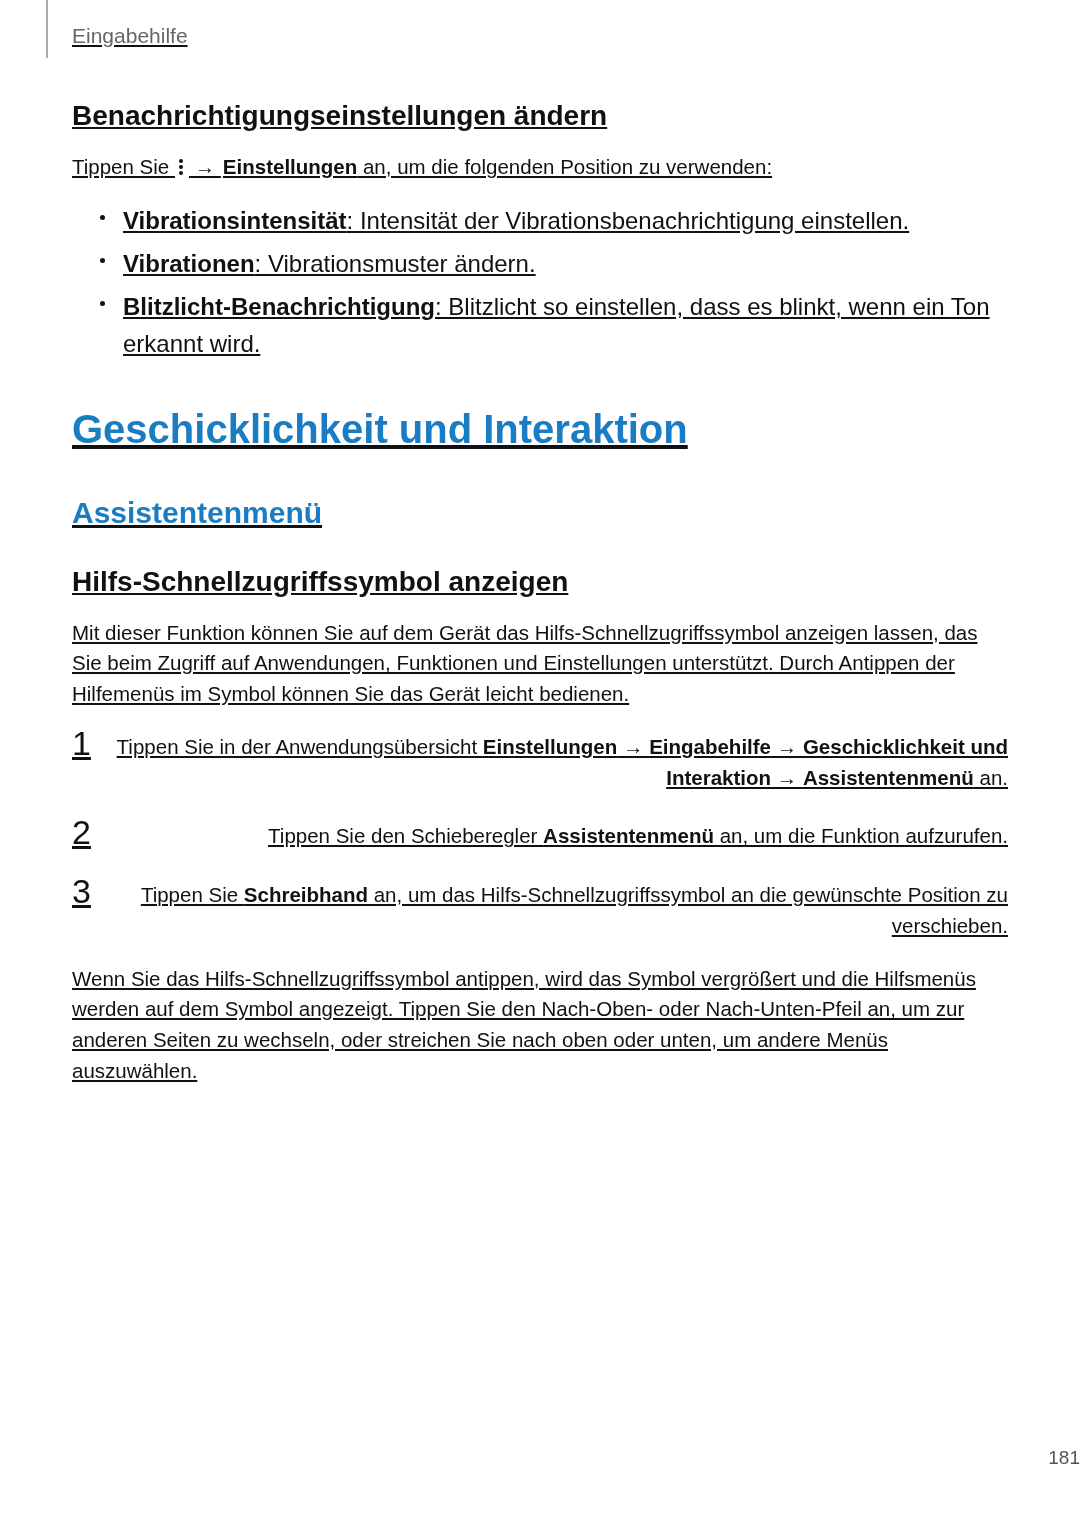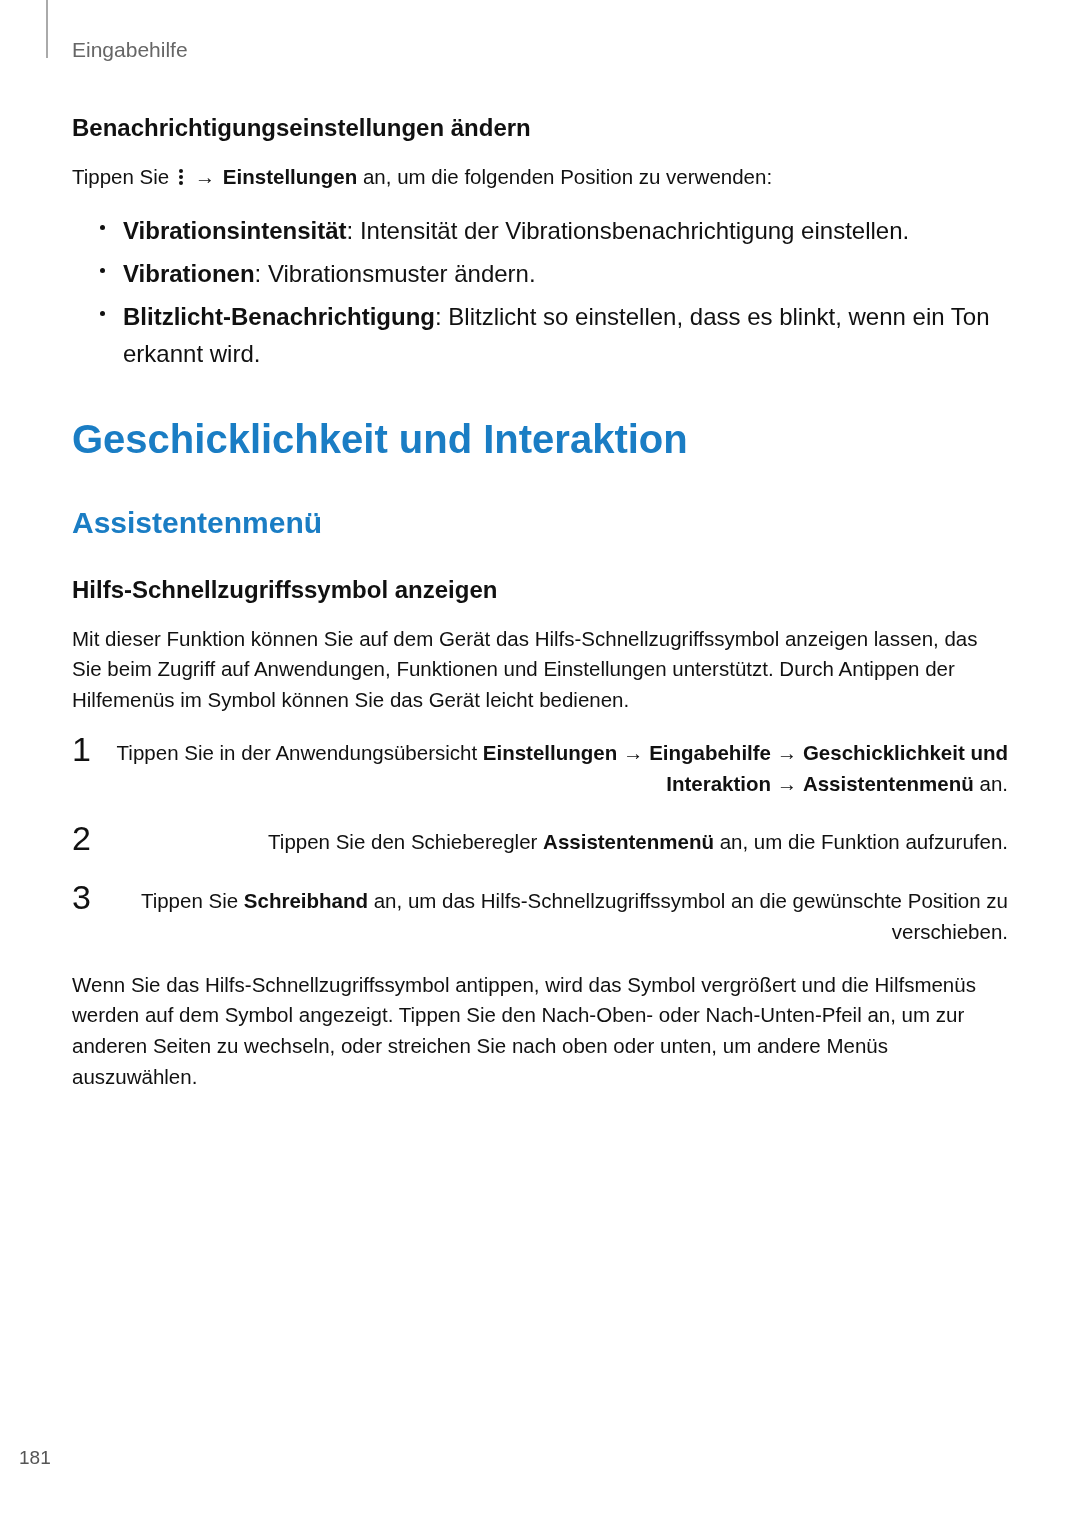--- a/index.html
+++ b/index.html
@@ -5,38 +5,39 @@
     * { margin: 0; padding: 0; box-sizing: border-box; }
     body {
       width: 1080px;
       height: 1527px;
       background: #ffffff;
       font-family: Arial, Helvetica, sans-serif;
       color: #111;
       position: relative;
     }
     .page {
-      padding: 38px 72px 0 72px;
+      padding: 24px 72px 0 72px;
+      text-decoration: underline;
     }
     .header-line {
       position: absolute;
       left: 46px;
       top: 0;
       width: 2px;
       height: 58px;
       background: #aaa;
     }
     .breadcrumb {
       font-size: 21px;
       color: #666;
       margin-bottom: 52px;
       margin-left: 0px;
     }
     .h3 {
-      font-size: 24px;
+      font-size: 28px;
       font-weight: bold;
       color: #111;
       margin-bottom: 20px;
     }
     .body-text {
       font-size: 20.5px;
       color: #111;
       line-height: 1.5;
       margin-bottom: 16px;
     }
@@ -108,21 +109,21 @@
       text-align: right;
     }
     .num-content .sub {
       margin-top: 14px;
     }
     .page-number {
       position: absolute;
       bottom: 58px;
       left: 0;
       right: 0;
-      text-align: left;
+      text-align: right;
       font-size: 19px;
       color: #555;
       padding-left: 19px;
     }
   </style>
 </head>
 <body>
 
 <div class="header-line"></div>
 

